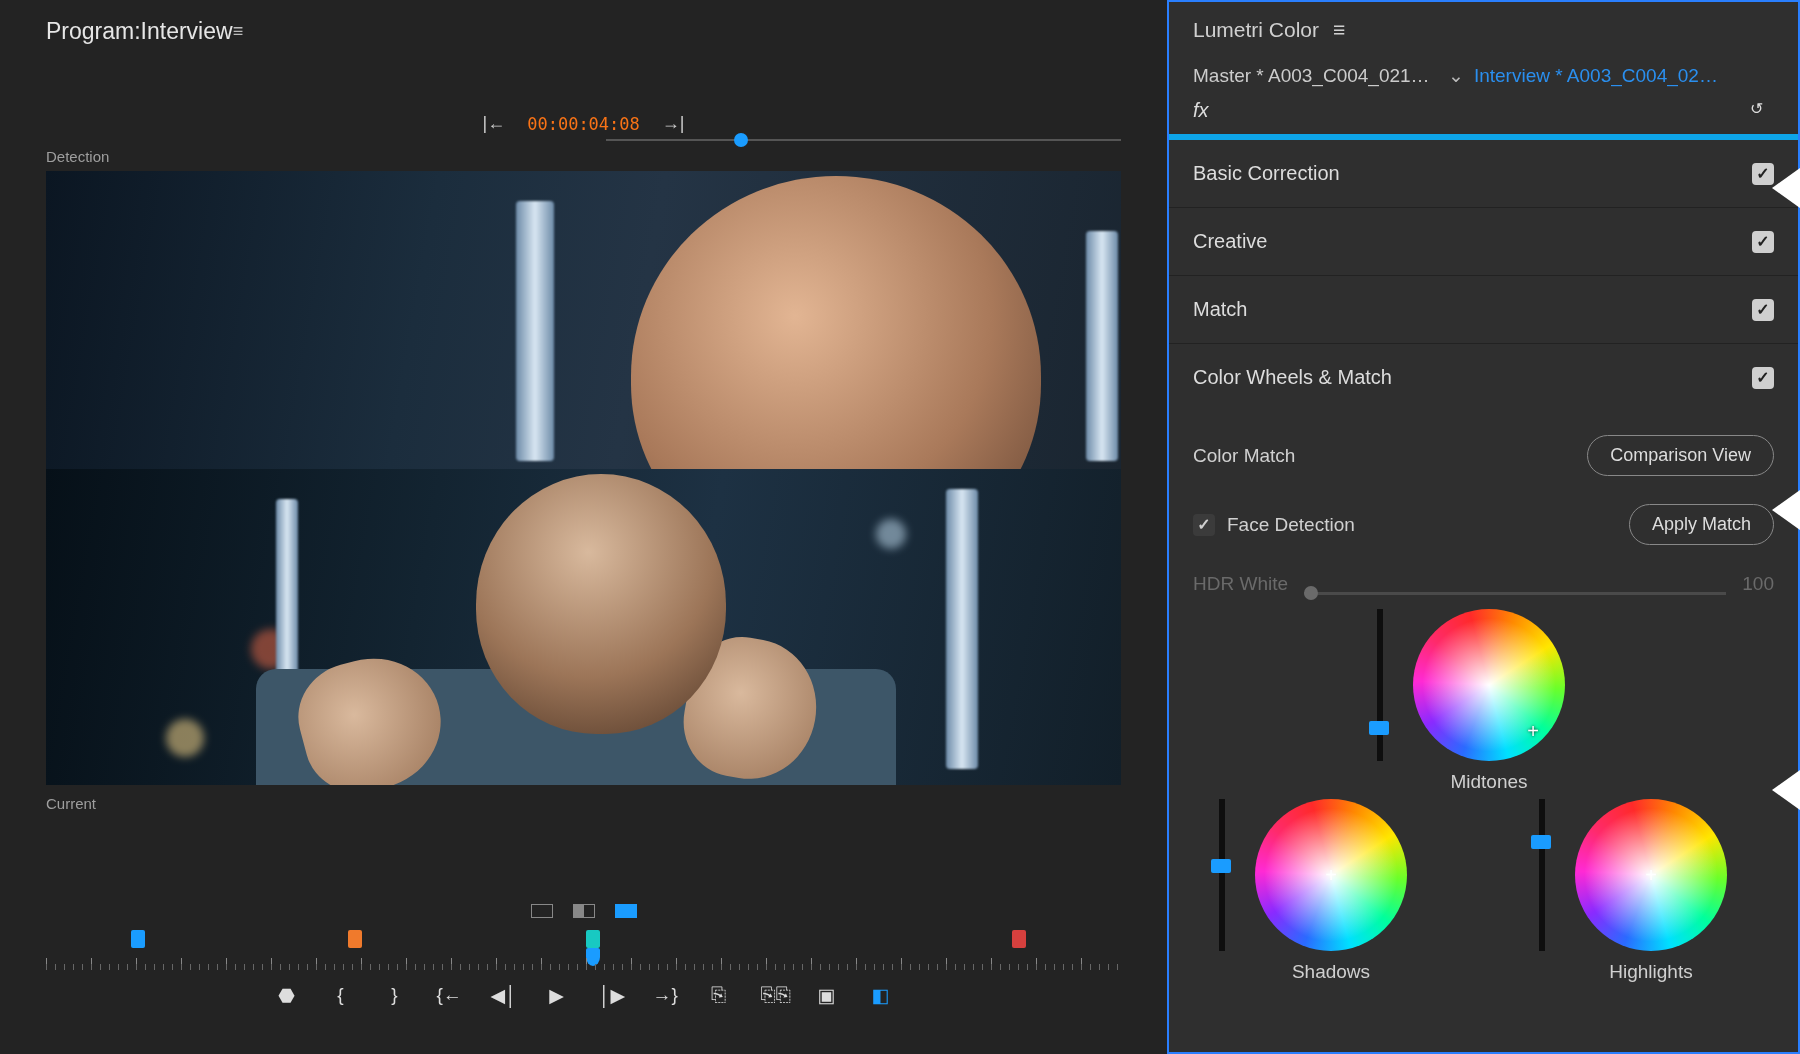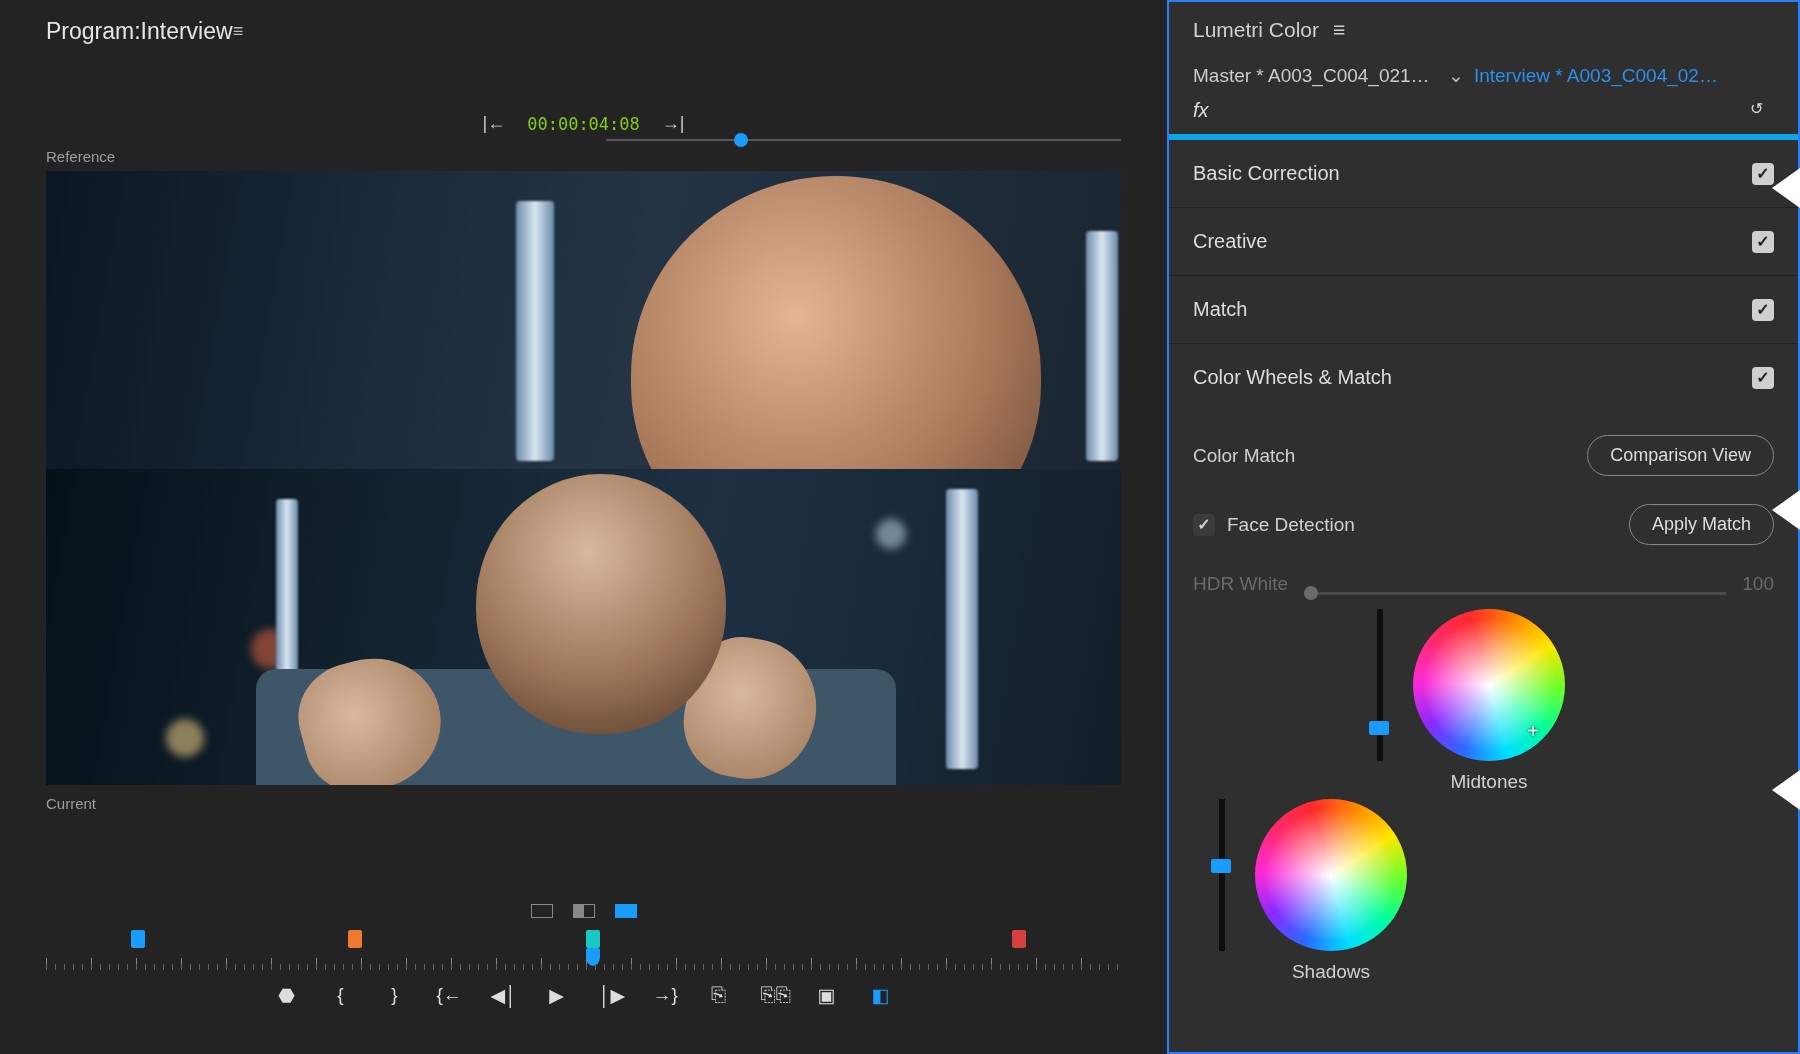--- a/index.html
+++ b/index.html
@@ -10,21 +10,21 @@
 .left { flex:0 0 1160px; background:#232323; display:flex; flex-direction:column; position:relative; }
 .right { flex:1; background:#2f2f2f; border:2px solid #2a7fff; display:flex; flex-direction:column; }
 
 
 .prog-head { padding:18px 32px 8px 46px; display:flex; align-items:center; font-size:23px; color:#e6e6e6; }
 .prog-head .menu-icn { font-size:18px; color:#bbb; cursor:pointer; }
 
 
 .scrubbar { position:relative; margin:60px 46px 0 46px; display:flex; align-items:center; justify-content:center; gap:22px; }
 .scrub-icn { color:#ccc; font-size:18px; cursor:pointer; }
-.tc { color:#84cc16; font-size:17px; font-family:monospace; }
+.tc { color:#f97316; font-size:17px; font-family:monospace; }
 .scrub-track { position:absolute; left:560px; right:0; top:26px; height:2px; background:#555; }
 .scrub-head { position:absolute; width:14px; height:14px; background:#1a9cff; border-radius:50%; top:-6px; left:128px; }
 
 
 .reference-lbl { margin:14px 0 6px 46px; font-size:15px; color:#9e9e9e; }
 .vidstack { margin:0 46px; width:1075px; }
 .frame { width:100%; height:298px; position:relative; overflow:hidden; }
 .frame.top { background:linear-gradient(100deg,#0b1622 0%,#1b2d3d 35%,#243445 55%,#1a2530 100%); }
 .frame.bot { background:linear-gradient(100deg,#061018 0%,#132431 35%,#1d3143 60%,#121f29 100%); height:316px; }
 .tube { position:absolute; width:32px; background:linear-gradient(90deg,#6d8ba8,#d8e6f2,#6d8ba8); border-radius:4px; filter:blur(1px); }
@@ -129,21 +129,21 @@
 
     <div class="scrubbar">
       <span class="scrub-icn">|←</span>
       <span class="tc">00:00:04:08</span>
       <span class="scrub-icn">→|</span>
       <div class="scrub-track">
         <div class="scrub-head"></div>
       </div>
     </div>
 
-    <div class="reference-lbl">Reference</div>
+    <div class="reference-lbl">Detection</div>
 
     <div class="vidstack">
       <div class="frame top">
         <div class="tube t1"></div>
           <div class="tube t2"></div>
         <div class="head"></div>
       </div>
       <div class="frame bot">
         <div class="bokeh b1"></div>
           <div class="bokeh b2"></div>
@@ -260,20 +260,28 @@
           <div class="lbl">Midtones</div>
         </div>
         <div class="wheel shad">
           <div class="vtrack"></div>
           <div class="vknob"></div>
           <div class="disc">
               <span class="plus">+</span>
             </div>
           <div class="lbl">Shadows</div>
         </div>
+        <div class="wheel high">
+          <div class="vtrack"></div>
+          <div class="vknob"></div>
+          <div class="disc">
+              <span class="plus">+</span>
+            </div>
+          <div class="lbl">Highlights</div>
+        </div>
       </div>
     </div>
   </div>
 </div>
 
 <div class="edgetab" style="top:168px"></div>
 <div class="edgetab" style="top:490px"></div>
 <div class="edgetab" style="top:770px"></div>
 
 </body></html>

